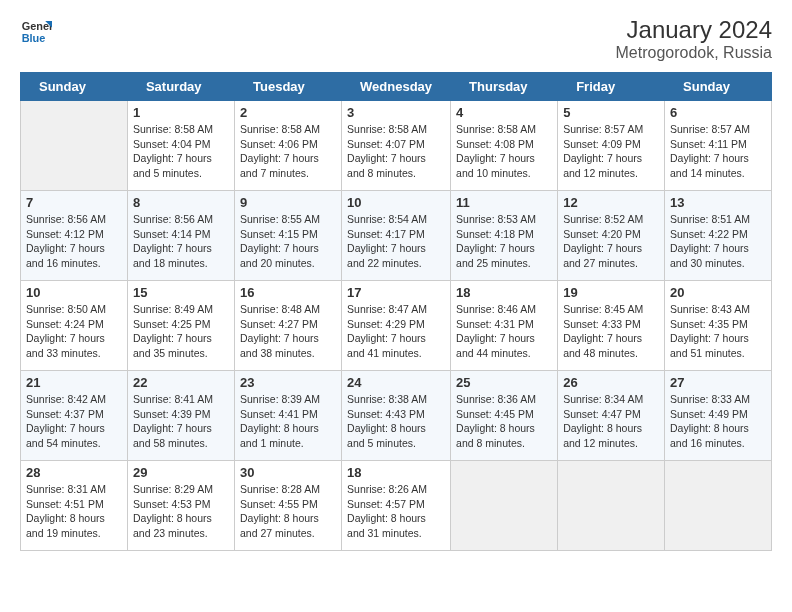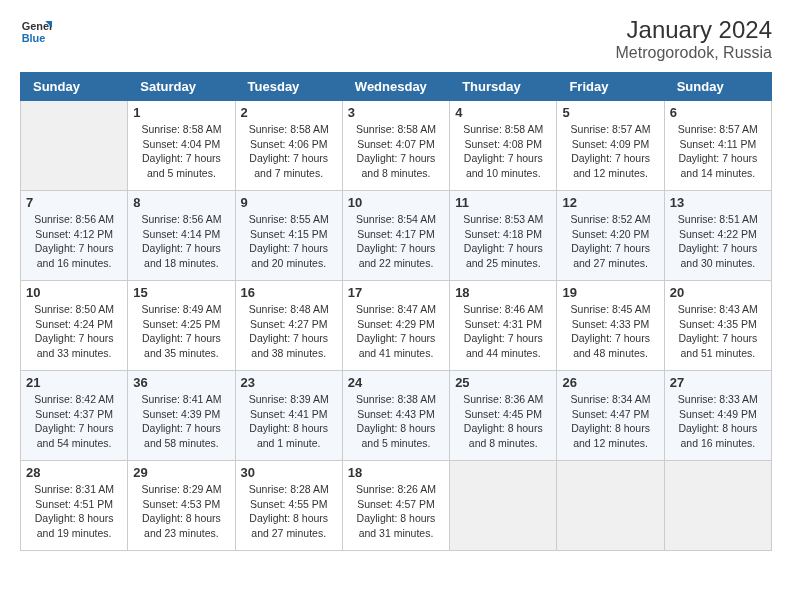--- a/index.html
+++ b/index.html
@@ -45,21 +45,21 @@
       color: #555;
     }
     .calendar-table {
       width: 100%;
       border-collapse: collapse;
       font-size: 11px;
     }
     .calendar-table thead th {
       background: #2e6da4;
       color: #fff;
-      padding: 6px 12px;
+      padding: 6px 18px;
       font-size: 13px;
       font-weight: bold;
       border: 1px solid #2e6da4;
       text-align: left;
     }
     .calendar-table tbody td {
       border: 1px solid #ccc;
       vertical-align: top;
       padding: 4px 5px;
       width: calc(100% / 7);
@@ -69,21 +69,20 @@
     .day-number {
       font-size: 13px;
       font-weight: bold;
       color: #333;
       margin-bottom: 2px;
     }
     .day-info {
       font-size: 10.5px;
       color: #333;
       line-height: 1.4;
-      text-align: center;
     }
     .empty-cell {
       background: #f9f9f9;
     }
     tbody tr:nth-child(odd) td {
       background: #fff;
     }
     tbody tr:nth-child(even) td {
       background: #f4f8fc;
     }
@@ -209,21 +208,21 @@
             <div class="day-number">20</div>
             <div class="day-info">Sunrise: 8:43 AM<br>Sunset: 4:35 PM<br>Daylight: 7 hours and 51 minutes.</div>
           </td>
         </tr>
         <tr>
           <td>
             <div class="day-number">21</div>
             <div class="day-info">Sunrise: 8:42 AM<br>Sunset: 4:37 PM<br>Daylight: 7 hours and 54 minutes.</div>
           </td>
           <td>
-            <div class="day-number">36</div>
+            <div class="day-number">22</div>
             <div class="day-info">Sunrise: 8:41 AM<br>Sunset: 4:39 PM<br>Daylight: 7 hours and 58 minutes.</div>
           </td>
           <td>
             <div class="day-number">23</div>
             <div class="day-info">Sunrise: 8:39 AM<br>Sunset: 4:41 PM<br>Daylight: 8 hours and 1 minute.</div>
           </td>
           <td>
             <div class="day-number">24</div>
             <div class="day-info">Sunrise: 8:38 AM<br>Sunset: 4:43 PM<br>Daylight: 8 hours and 5 minutes.</div>
           </td>

